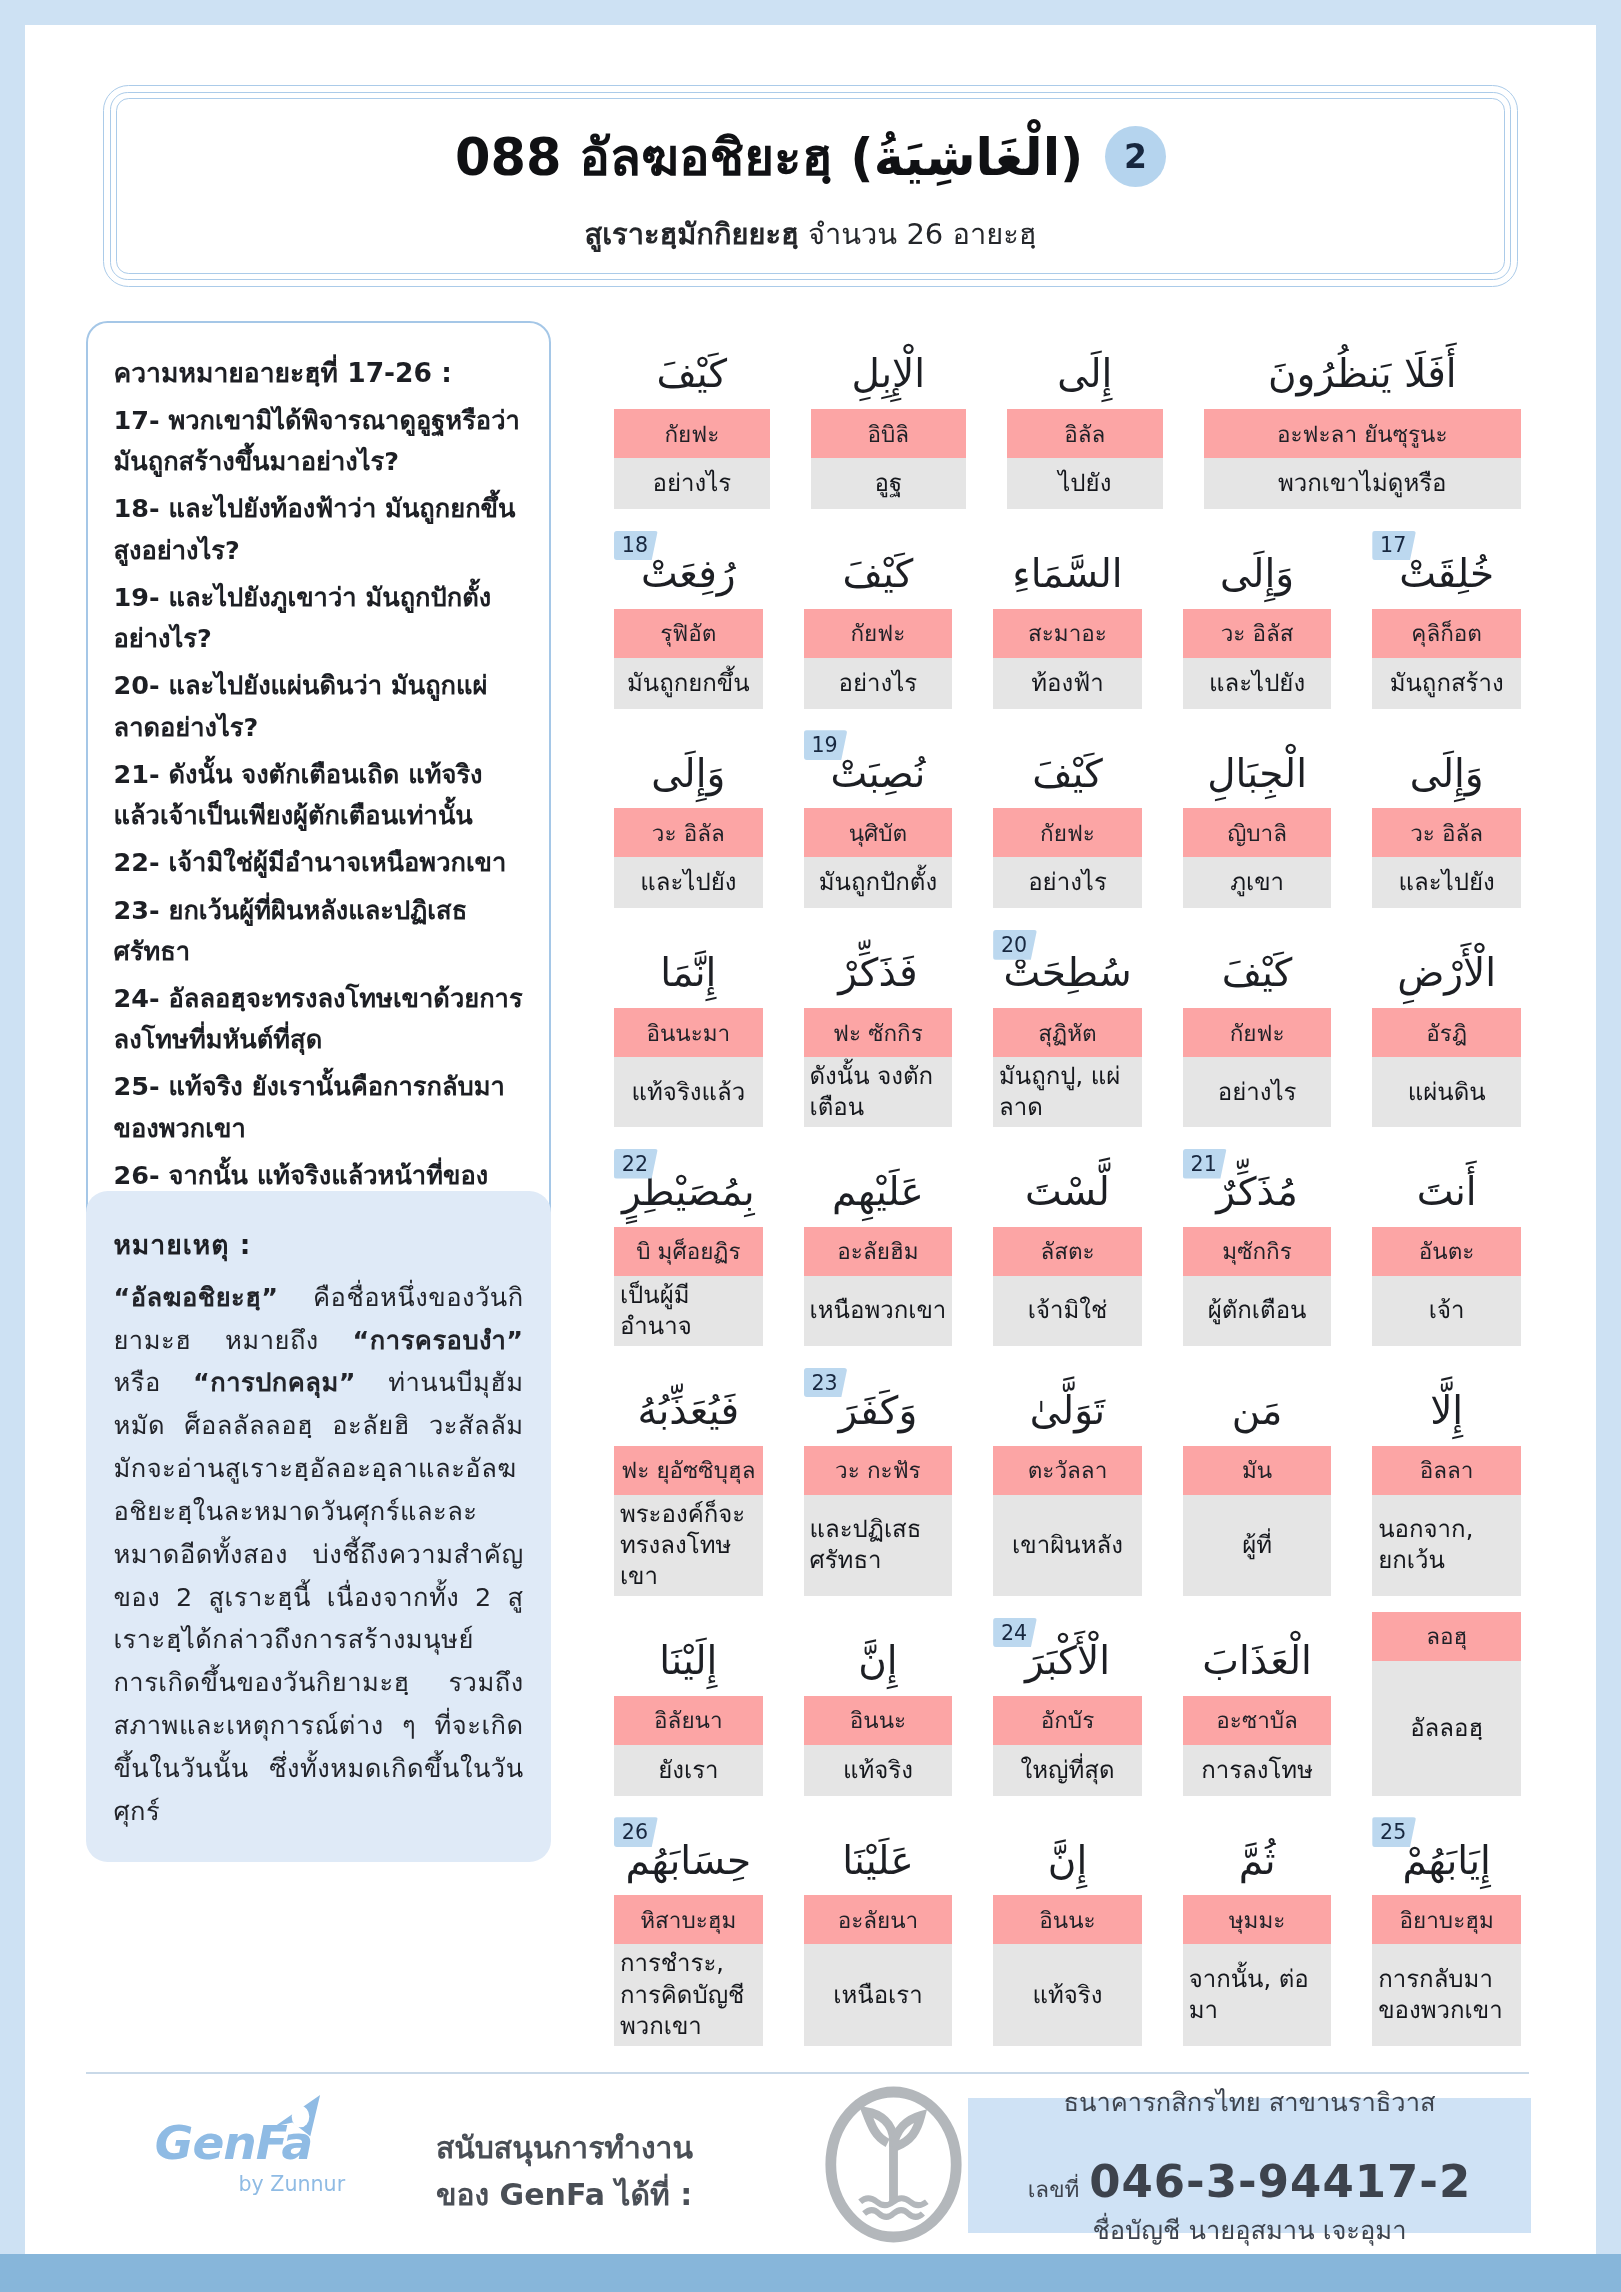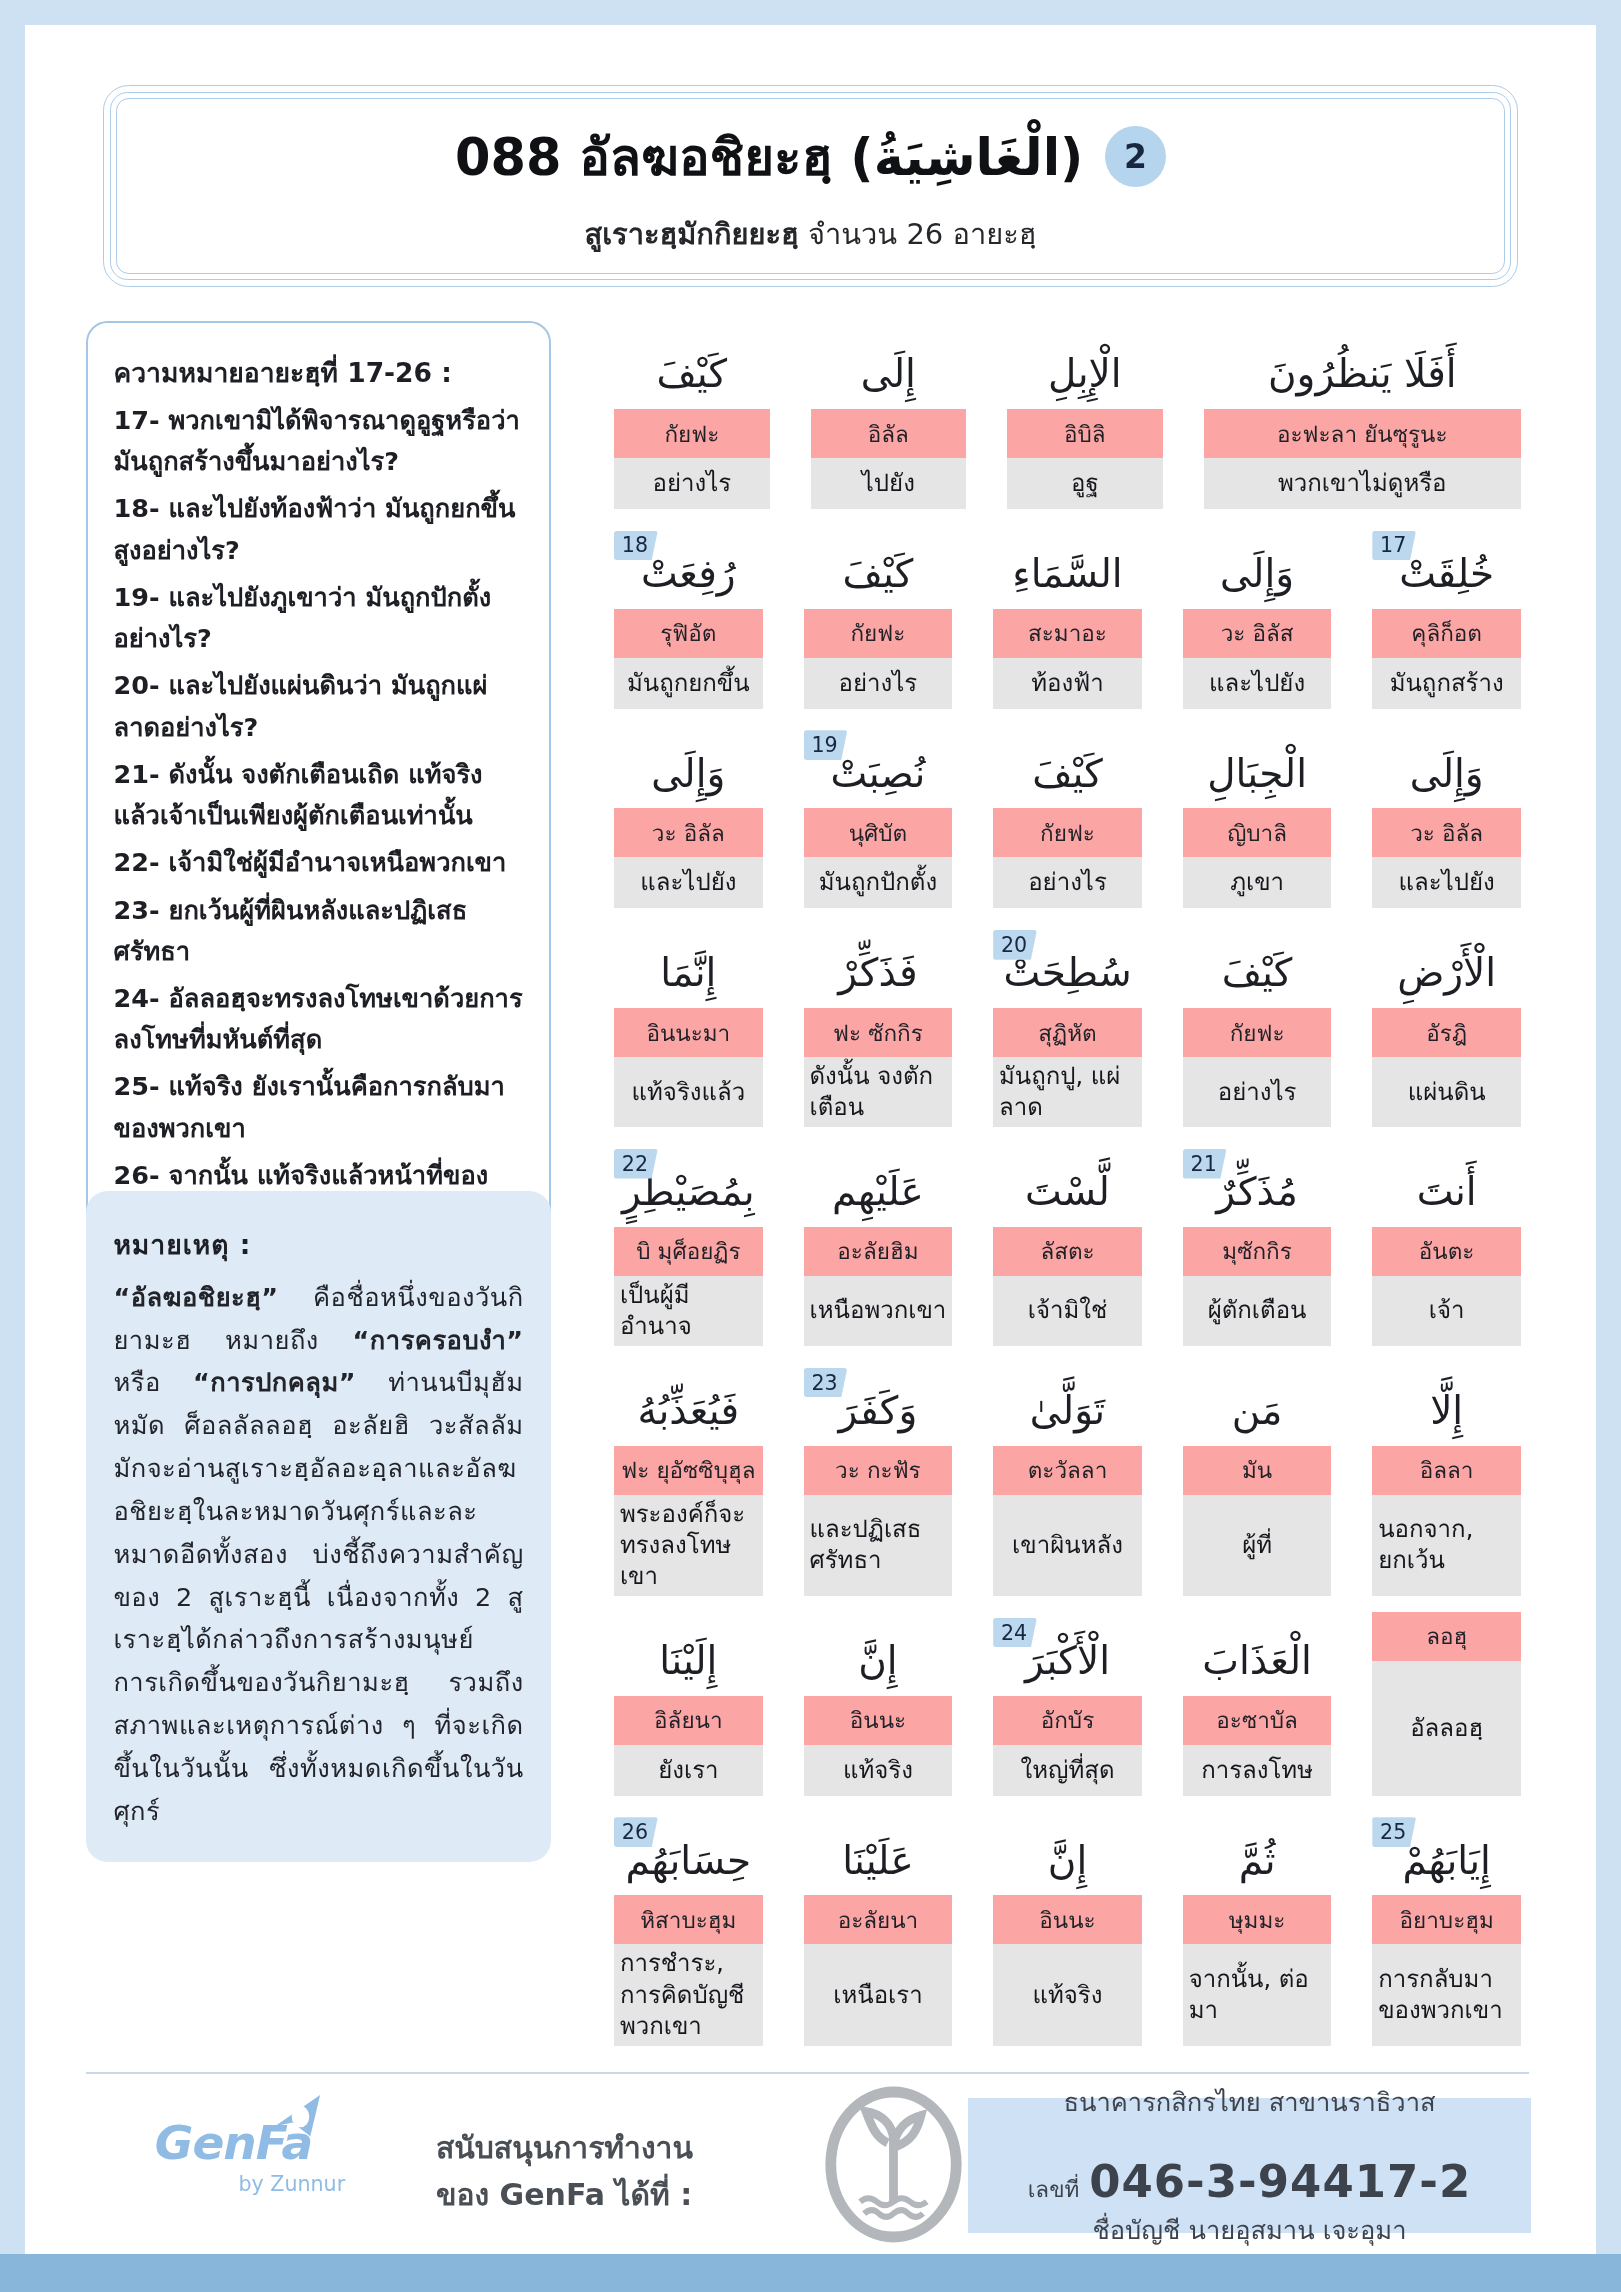--- a/index.html
+++ b/index.html
@@ -105,28 +105,28 @@
 </div>
 
 <div class="word-grid">
     <div class="w-row">
       <div class="w-cell">
         <div class="ar">كَيْفَ</div>
         <div class="tl">กัยฟะ</div>
         <div class="mn">อย่างไร</div>
       </div>
       <div class="w-cell">
+        <div class="ar">الْإِبِلِ</div>
+        <div class="tl">อิบิลิ</div>
+        <div class="mn">อูฐ</div>
+      </div>
+      <div class="w-cell">
         <div class="ar">إِلَى</div>
         <div class="tl">อิลัล</div>
         <div class="mn">ไปยัง</div>
-      </div>
-      <div class="w-cell">
-        <div class="ar">الْإِبِلِ</div>
-        <div class="tl">อิบิลิ</div>
-        <div class="mn">อูฐ</div>
       </div>
       <div class="w-cell span2">
         <div class="ar">أَفَلَا يَنظُرُونَ</div>
         <div class="tl">อะฟะลา ยันซุรูนะ</div>
         <div class="mn">พวกเขาไม่ดูหรือ</div>
       </div>
     </div>
     <div class="w-row">
       <div class="w-cell">
         <span class="vbadge">18</span>

